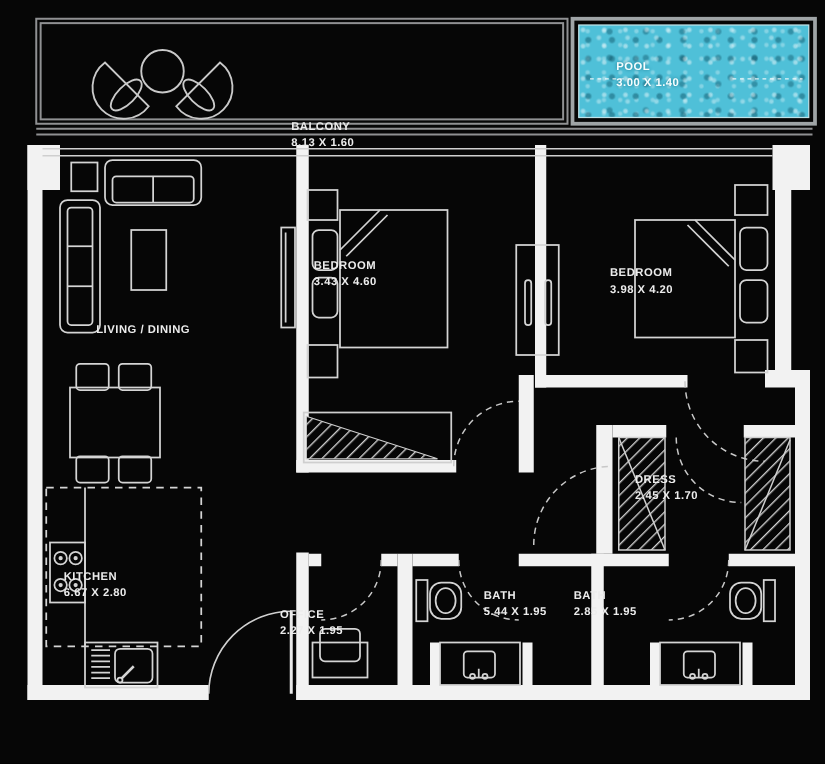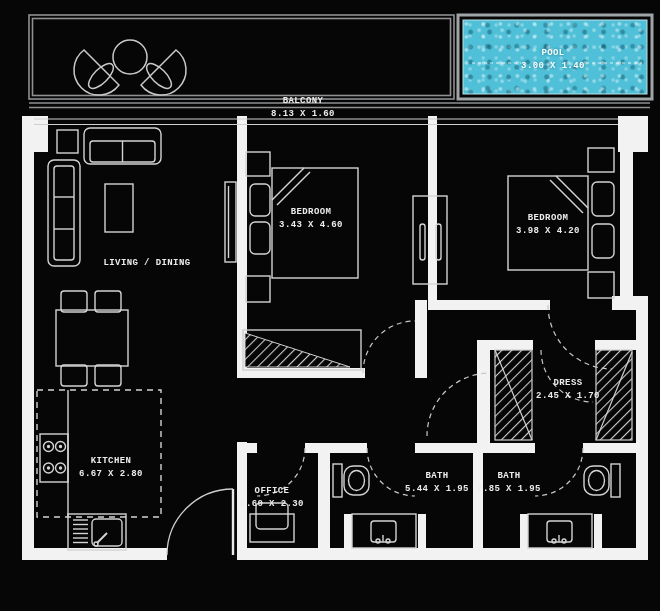--- a/index.html
+++ b/index.html
@@ -9,21 +9,21 @@
   .svgl{position:absolute;left:0;top:0;}
   .pool-water{position:absolute;left:463px;top:20px;width:184px;height:74px;
     background-color:#4fc0d8;
     background-image:
       radial-gradient(circle at 20% 30%, rgba(255,255,255,.45) 1px, transparent 2.6px),
       radial-gradient(circle at 70% 60%, rgba(255,255,255,.38) 1px, transparent 2.6px),
       radial-gradient(circle at 40% 80%, rgba(16,88,108,.5) 1.6px, transparent 3.2px),
       radial-gradient(circle at 85% 25%, rgba(16,88,108,.45) 1.6px, transparent 3.2px),
       radial-gradient(circle at 55% 45%, rgba(255,255,255,.3) 1px, transparent 2.4px);
     background-size:17px 13px,23px 17px,19px 15px,29px 21px,13px 11px;}
-  .label{position:absolute;text-align:center;color:#ececec;font-weight:700;letter-spacing:.4px;font-family:Liberation Mono, monospace;}
+  .label{position:absolute;color:#ececec;font-weight:700;letter-spacing:.4px;}
   .label div{font-size:9px;line-height:13px;white-space:nowrap;}
   .lbl-balcony{left:233px;top:55px;width:140px;margin-top:40px;}
   .lbl-pool{left:493px;top:47px;width:120px;color:#f6fdfe;text-shadow:0 0 3px #1d768c;}
   .lbl-living{left:77px;top:257px;width:140px;}
   .lbl-bedroom1{left:251px;top:206px;width:120px;}
   .lbl-bedroom2{left:488px;top:212px;width:120px;}
   .lbl-kitchen{left:51px;top:455px;width:120px;}
   .lbl-office{left:224px;top:485px;width:96px;}
   .lbl-bath1{left:387px;top:470px;width:100px;}
   .lbl-bath2{left:459px;top:470px;width:100px;}
@@ -270,21 +270,21 @@
   <div class="label lbl-bedroom2">
     <div>BEDROOM</div>
     <div>3.98 X 4.20</div>
   </div>
   <div class="label lbl-kitchen">
     <div>KITCHEN</div>
     <div>6.67 X 2.80</div>
   </div>
   <div class="label lbl-office">
     <div>OFFICE</div>
-    <div>1.60 X 2.30</div>
+    <div>2.27 X 1.95</div>
   </div>
   <div class="label lbl-bath1">
     <div>BATH</div>
     <div>5.44 X 1.95</div>
   </div>
   <div class="label lbl-bath2">
     <div>BATH</div>
     <div>2.85 X 1.95</div>
   </div>
   <div class="label lbl-dress">

